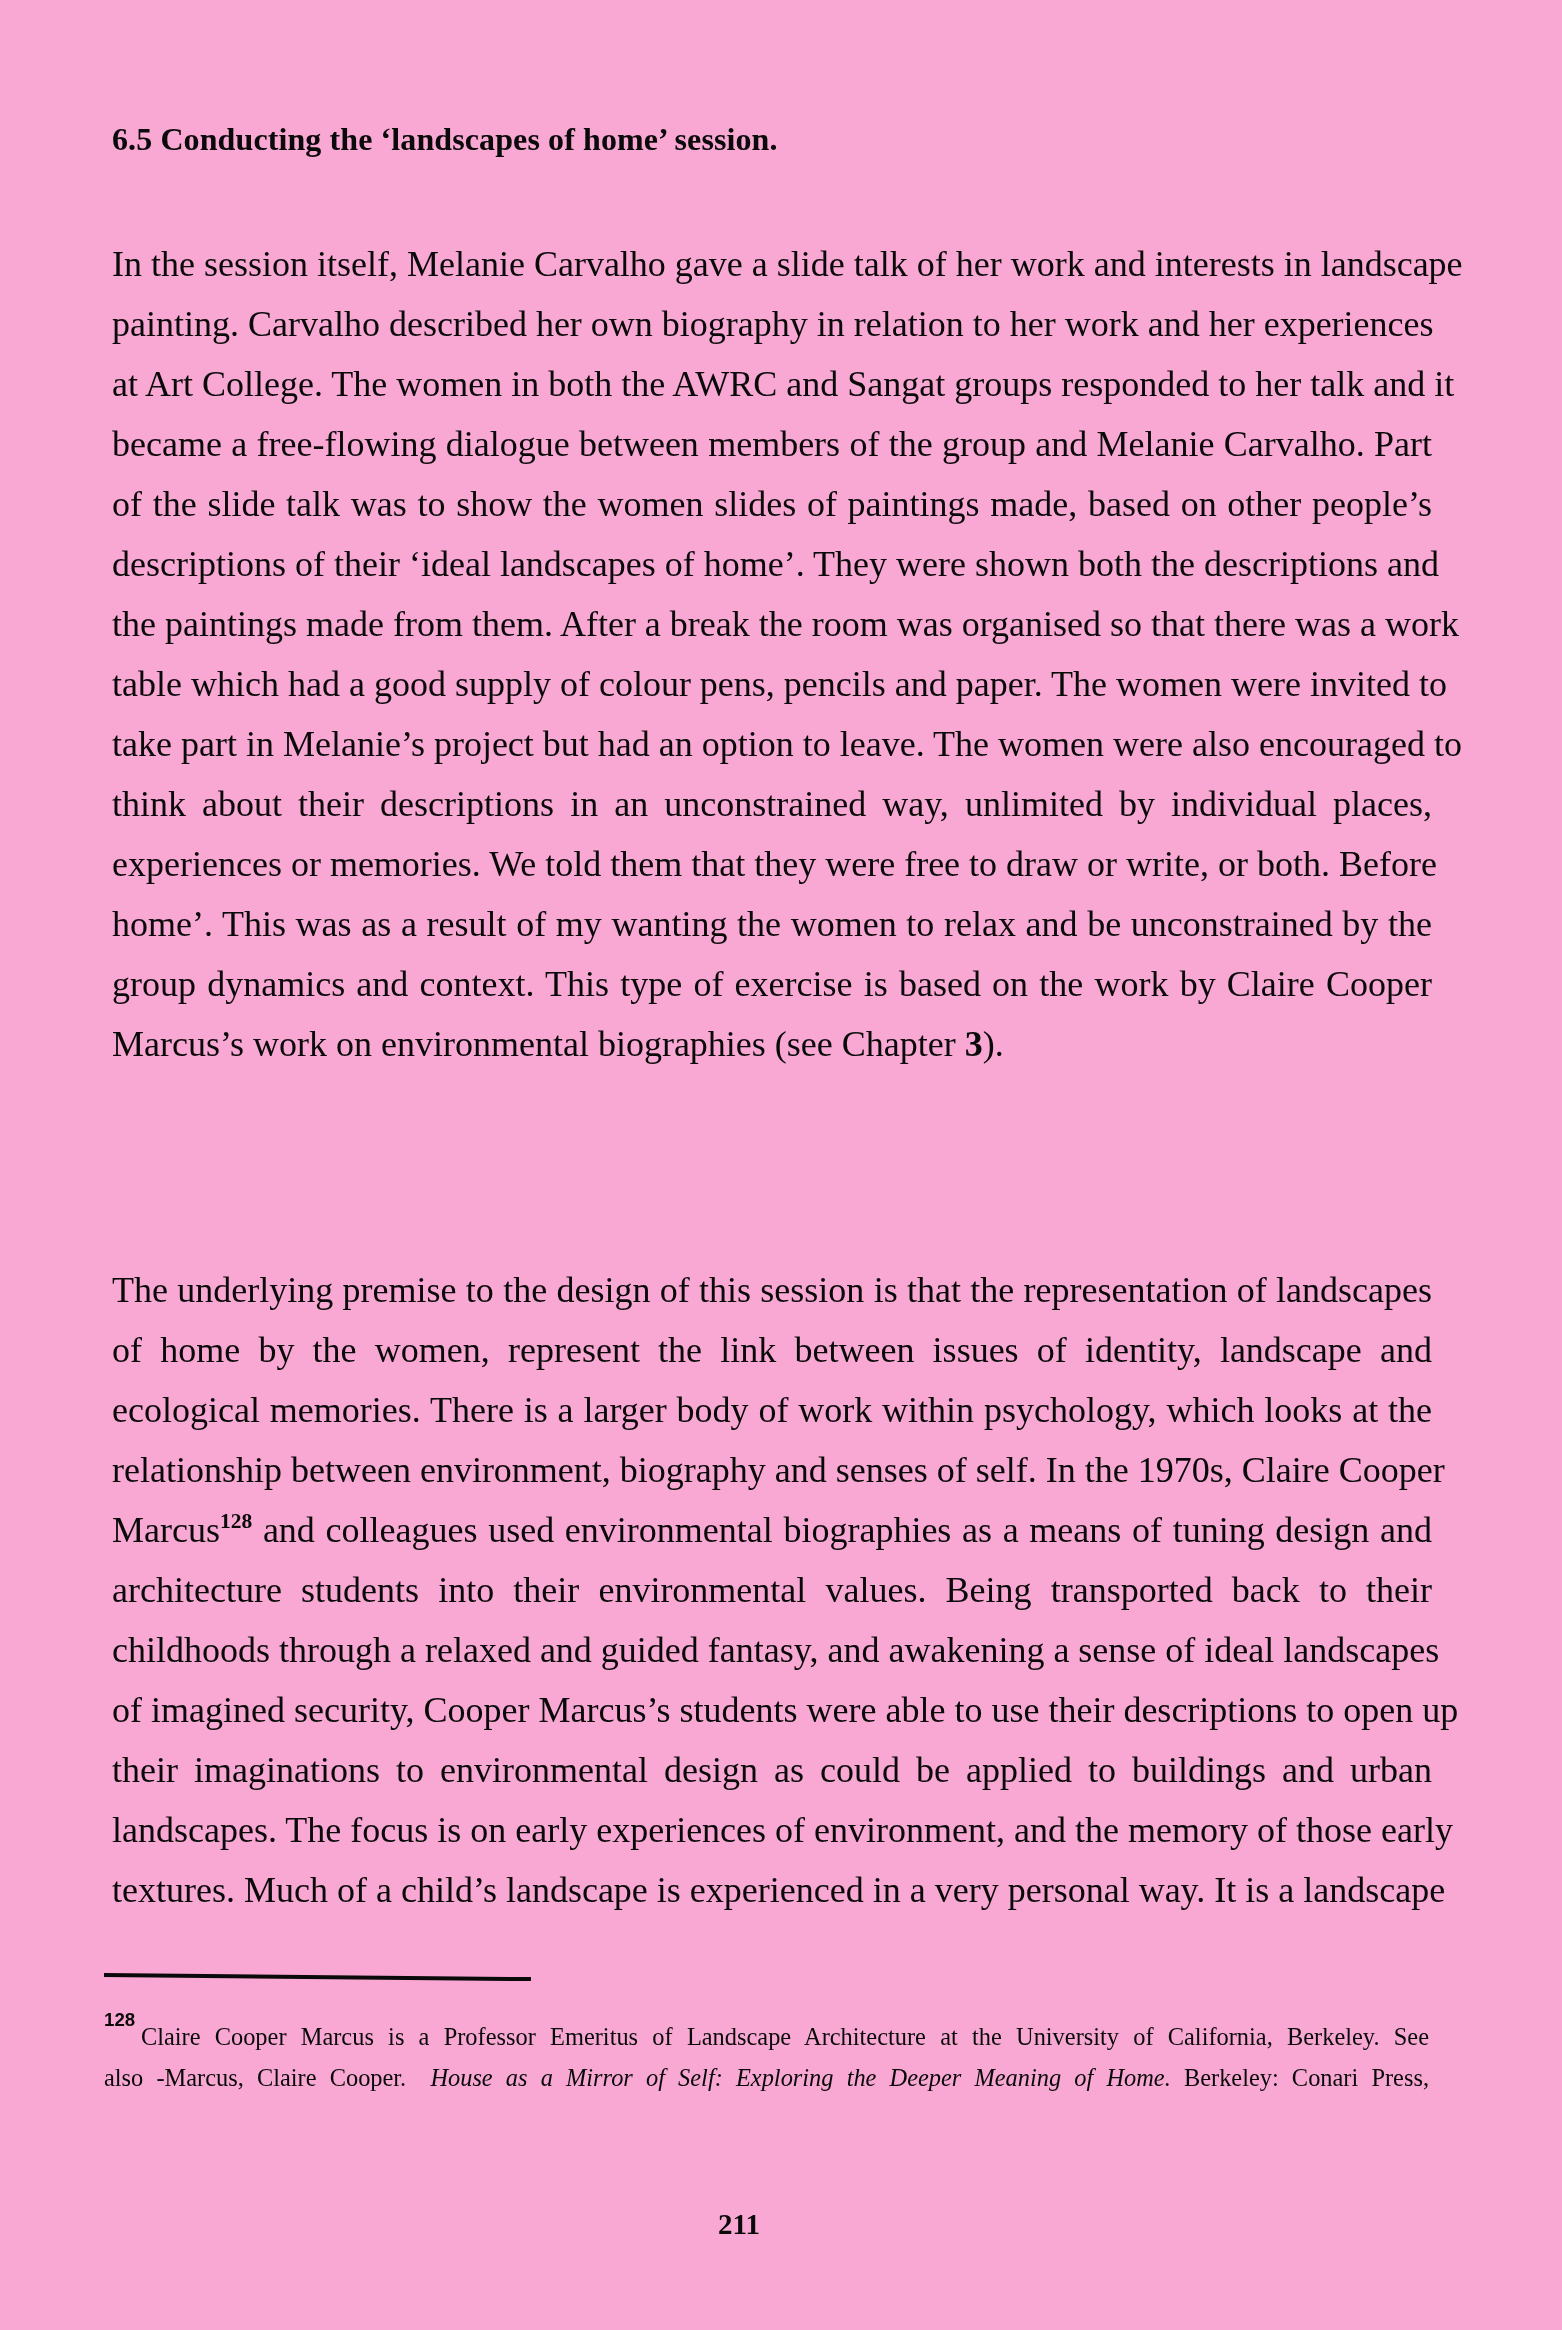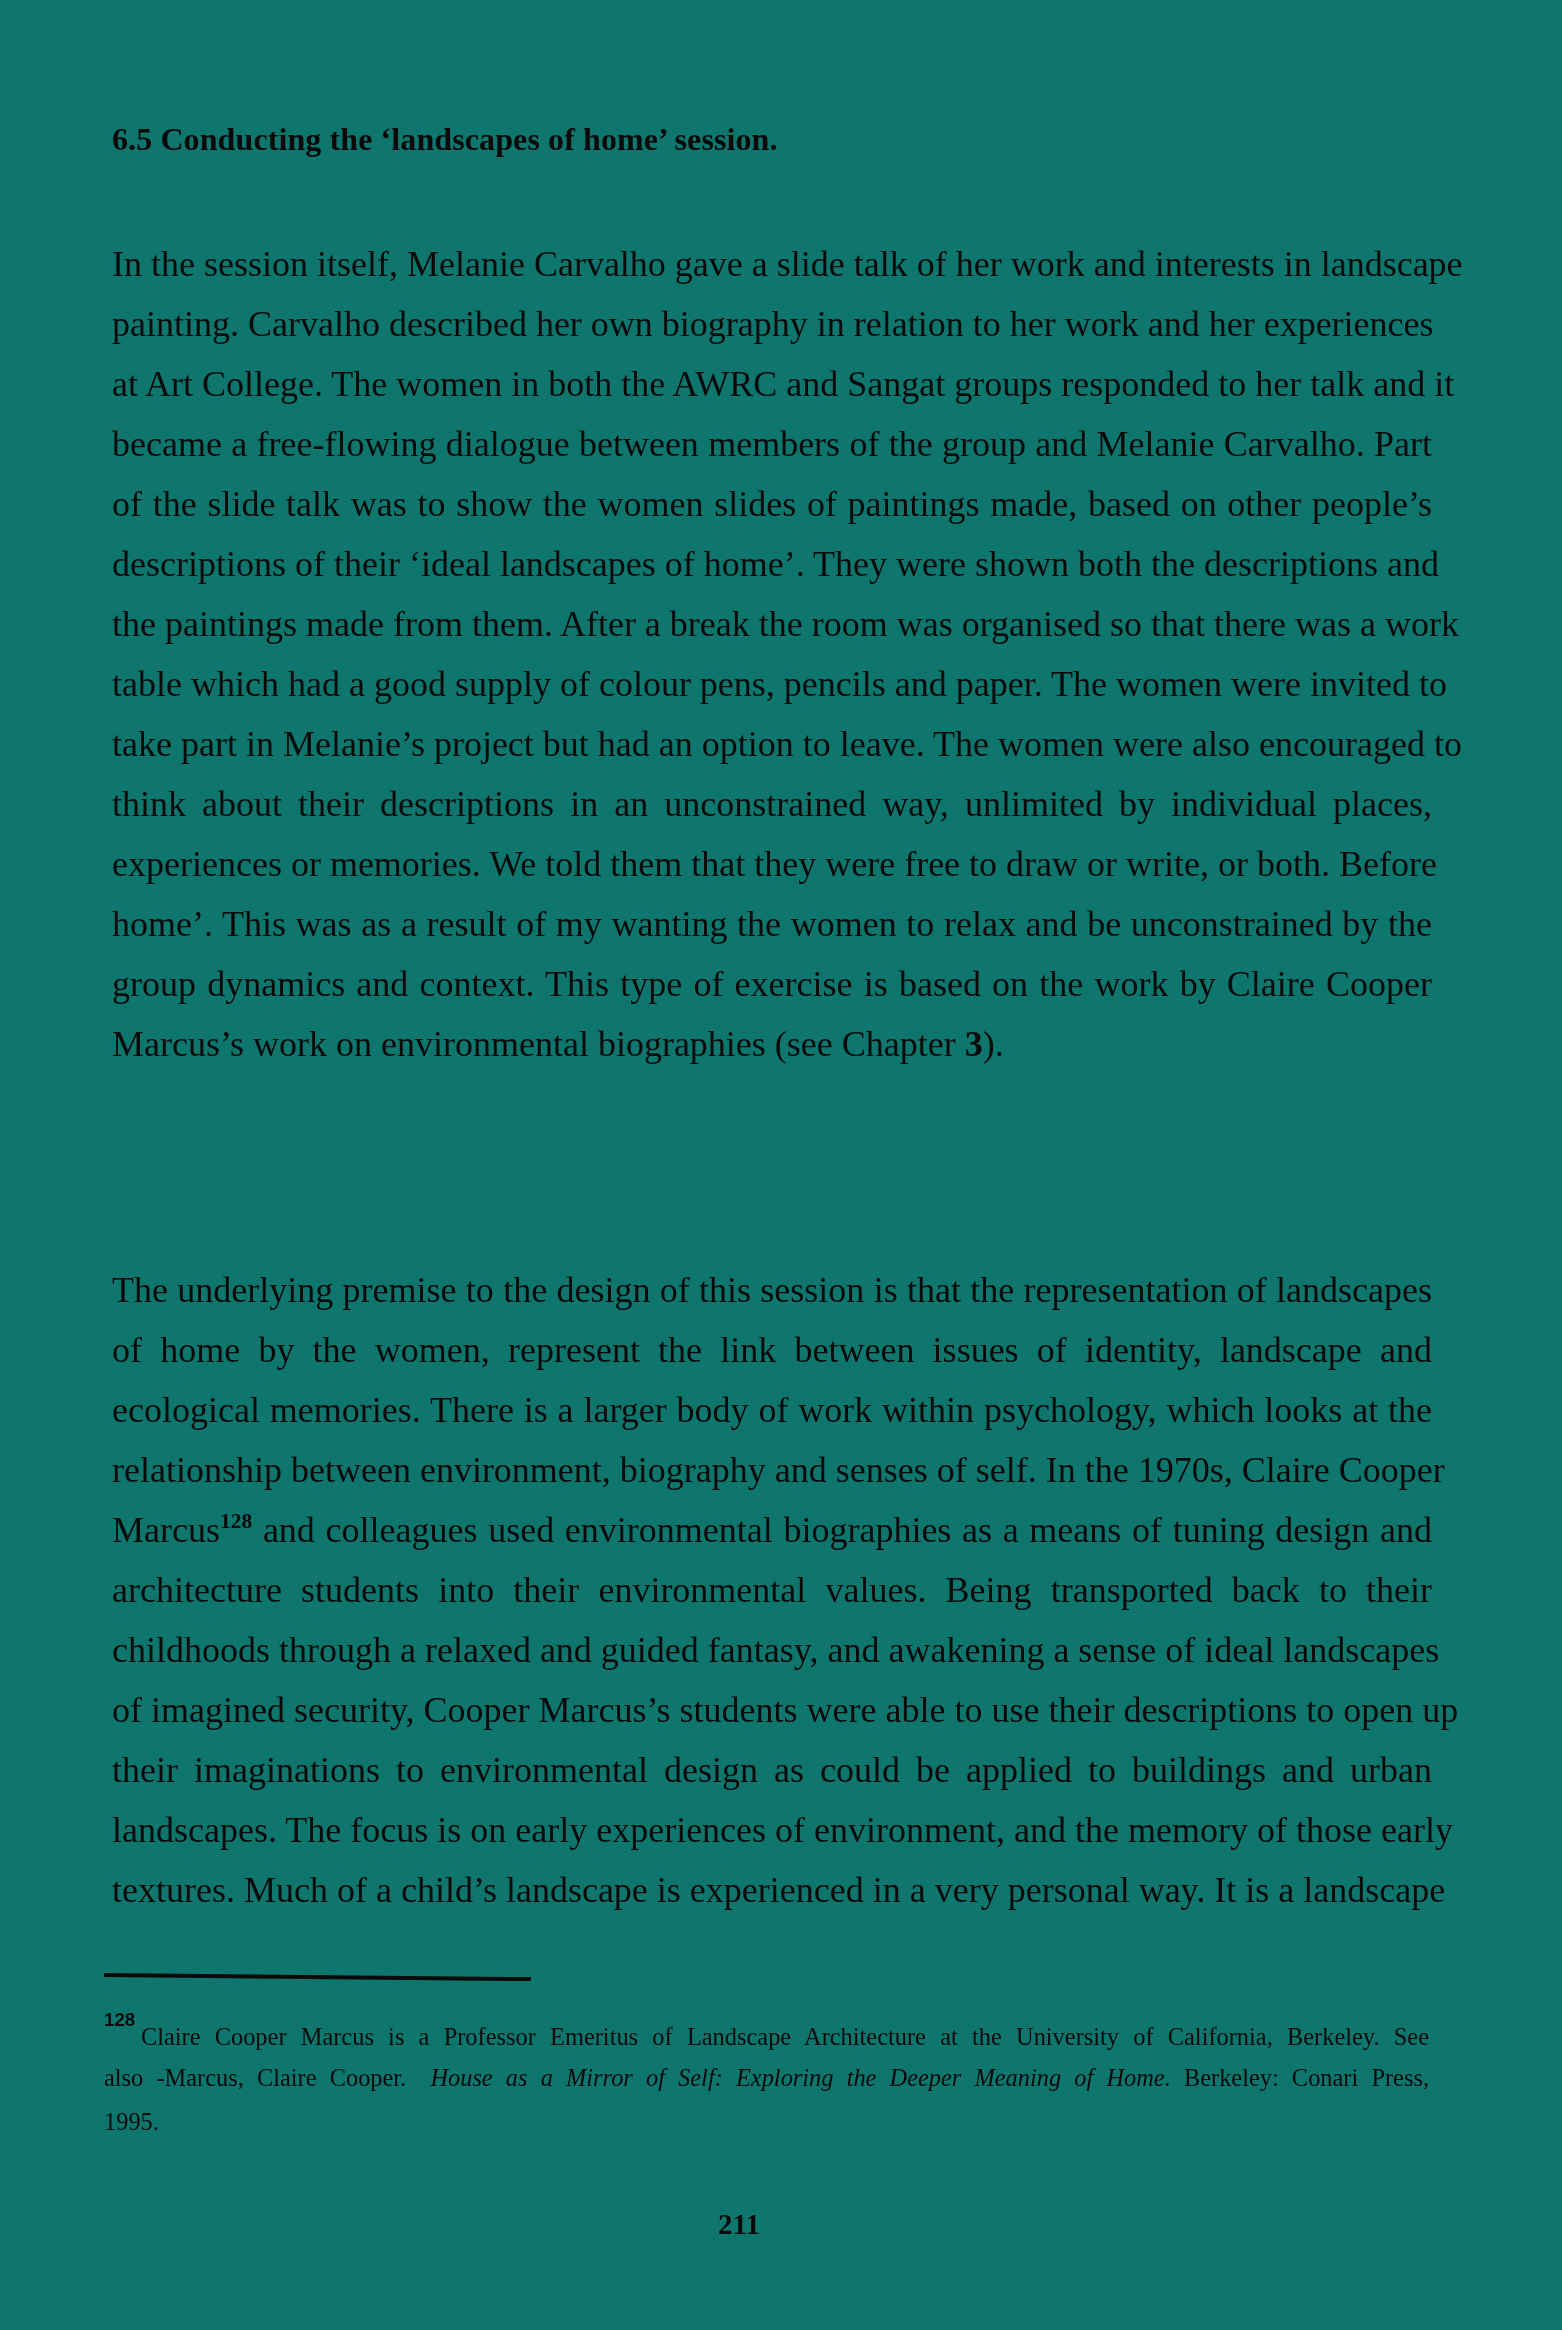--- a/index.html
+++ b/index.html
@@ -1,17 +1,17 @@
 <!DOCTYPE html>
 <html style="font-size:11.5px"><head>
 <meta charset="utf-8">
 <style>
   html, body { margin: 0; padding: 0; background: #ffffff; }
   body { width: 1563px; height: 2330px; position: relative; overflow: hidden; color: #0a0a0a; }
-  .page { position: absolute; left: 0; top: 0; width: 1563px; height: 2330px; background: #0f766e; }
+  .page { position: absolute; left: 0; top: 0; width: 1563px; height: 2330px; background: #f9a8d4; }
   .heading {
     position: absolute; left: 112px; top: 118px;
     font-family: "Liberation Serif", "DejaVu Serif", serif;
     font-weight: bold; font-size: 32px; line-height: 43px; margin: 0;
     letter-spacing: 0.1px;
   }
   .para { position: absolute; left: 112px; width: 1320px; margin: 0; }
   .line {
     display: block; height: 60px; line-height: 60px;
     font-family: "Liberation Serif", "DejaVu Serif", serif;
@@ -87,19 +87,18 @@
     <span class="line">their imaginations to environmental design as could be applied to buildings and urban</span>
     <span class="line">landscapes. The focus is on early experiences of environment, and the memory of those early</span>
     <span class="line">textures. Much of a child’s landscape is experienced in a very personal way. It is a landscape</span>
   </div>
 
   <div class="rule"></div>
 
   <div class="footnote">
     <span class="fn-line first"><sup class="fn-sup">128</sup><span>Claire Cooper Marcus is a Professor Emeritus of Landscape Architecture at the University of California, Berkeley. See</span></span>
     <span class="fn-line"><span>also -Marcus, Claire Cooper. </span><span class="fn-italic">House as a Mirror of Self: Exploring the Deeper Meaning of Home.</span><span> Berkeley: Conari Press,</span></span>
-    <span class="fn-line last">1995.</span>
   </div>
 
   <div class="page-number">211</div>
 
 </div>
 
 
 </body></html>

